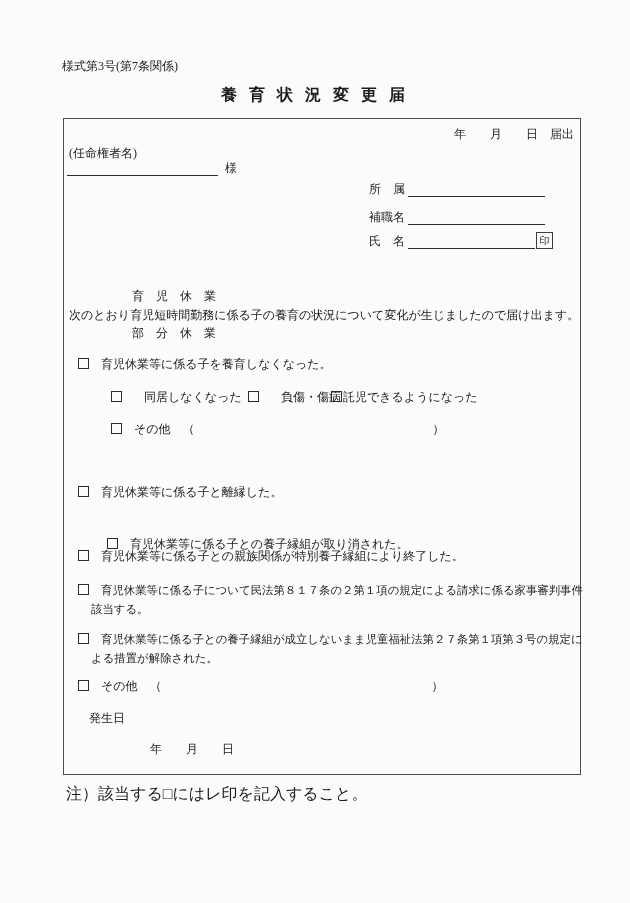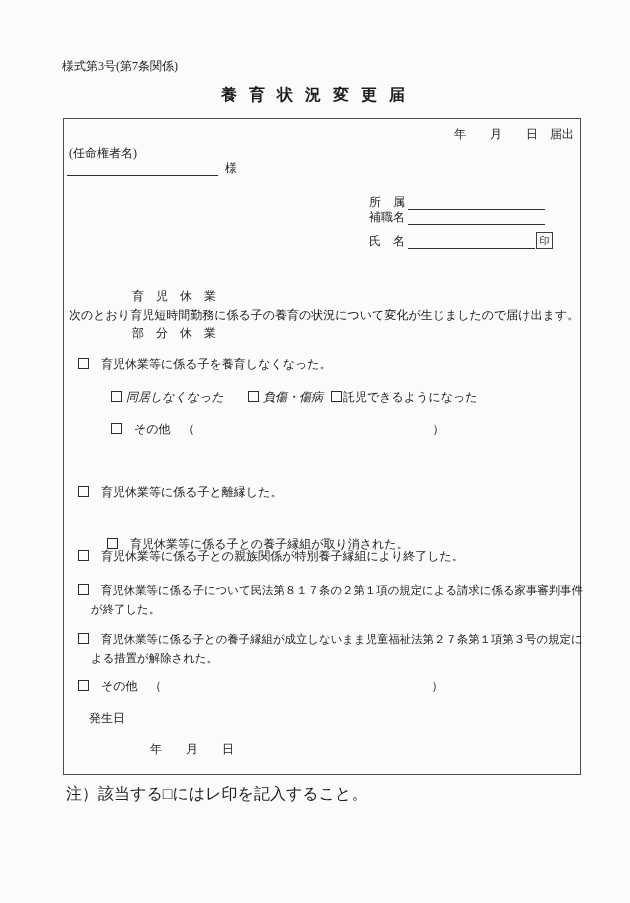--- a/index.html
+++ b/index.html
@@ -43,21 +43,21 @@
     vertical-align: -1px;
     background: transparent;
   }
   .item { position: absolute; left: 14px; font-size: 12px; line-height: 15px; white-space: nowrap; }
   .item .txt { margin-left: 12px; text-align: right; }
   .item-long { position: absolute; left: 27px; font-size: 11.4px; line-height: 19px; white-space: nowrap; }
   .item-long .cbx { position: absolute; left: -13px; top: 3px; }
   .item-long .l1 { margin-left: 10px; }
   .subrow { position: absolute; left: 0; width: 518px; font-size: 12px; line-height: 15px; white-space: nowrap; }
   .subrow .sub { position: absolute; top: 0; }
-  .subrow .sub .txt { margin-left: 4px; font-style: italic; }
+  .subrow .sub .txt { margin-left: 22px; }
   .subrow .sub .txt-tight { margin-left: 1px; }
   .frow { position: absolute; left: 305px; display: flex; align-items: flex-end; font-size: 12px; line-height: 15px; }
   .frow .flabel { flex: 0 0 auto; margin-right: 3px; }
   .seal {
     display: inline-block;
     width: 17px; height: 17px;
     border: 1px solid #3c3c3c;
     font-size: 10px;
     line-height: 16px;
     text-align: center;
@@ -79,21 +79,21 @@
   <div class="form-box">
 
     <div class="abs fs12" style="right:6px; top:8px;">年　　月　　日　届出</div>
 
     <div class="abs fs12" style="left:5px; top:27px;">(任命権者名)</div>
     <div class="abs fs12" style="left:3px; top:42px;">
       <span class="uline" style="width:151px;"></span>
       <span style="margin-left:4px;">様</span>
     </div>
 
-    <div class="frow" style="top:76px; width:182px;">
+    <div class="frow" style="top:63px; width:182px;">
       <span class="flabel">所　属</span>
       <span class="uline" style="width:137px;"></span>
     </div>
     <div class="frow" style="top:91px; width:182px;">
       <span class="flabel">補職名</span>
       <span class="uline" style="width:137px;"></span>
     </div>
     <div class="frow" style="top:113px; width:192px;">
       <span class="flabel">氏　名</span>
       <span class="uline" style="width:127px;"></span>
@@ -132,21 +132,21 @@
     <div class="item" style="top:418px;margin-left:29px;">
       <span class="cbx"></span><span class="txt">育児休業等に係る子との養子縁組が取り消された。</span>
     </div>
 
     <div class="item" style="top:430px;">
       <span class="cbx"></span><span class="txt">育児休業等に係る子との親族関係が特別養子縁組により終了した。</span>
     </div>
 
     <div class="item-long" style="top:462px;">
       <span class="cbx"></span><span class="l1">育児休業等に係る子について民法第８１７条の２第１項の規定による請求に係る家事審判事件</span><br>
-      <span>が終了した。</span>
+      <span>該当する。</span>
     </div>
 
     <div class="item-long" style="top:511px;">
       <span class="cbx"></span><span class="l1">育児休業等に係る子との養子縁組が成立しないまま児童福祉法第２７条第１項第３号の規定に</span><br>
       <span>よる措置が解除された。</span>
     </div>
 
     <div class="item" style="top:560px;">
       <span class="cbx"></span><span class="txt">その他　（</span><span class="sp" style="width:270px;"></span><span>）</span>
     </div>

